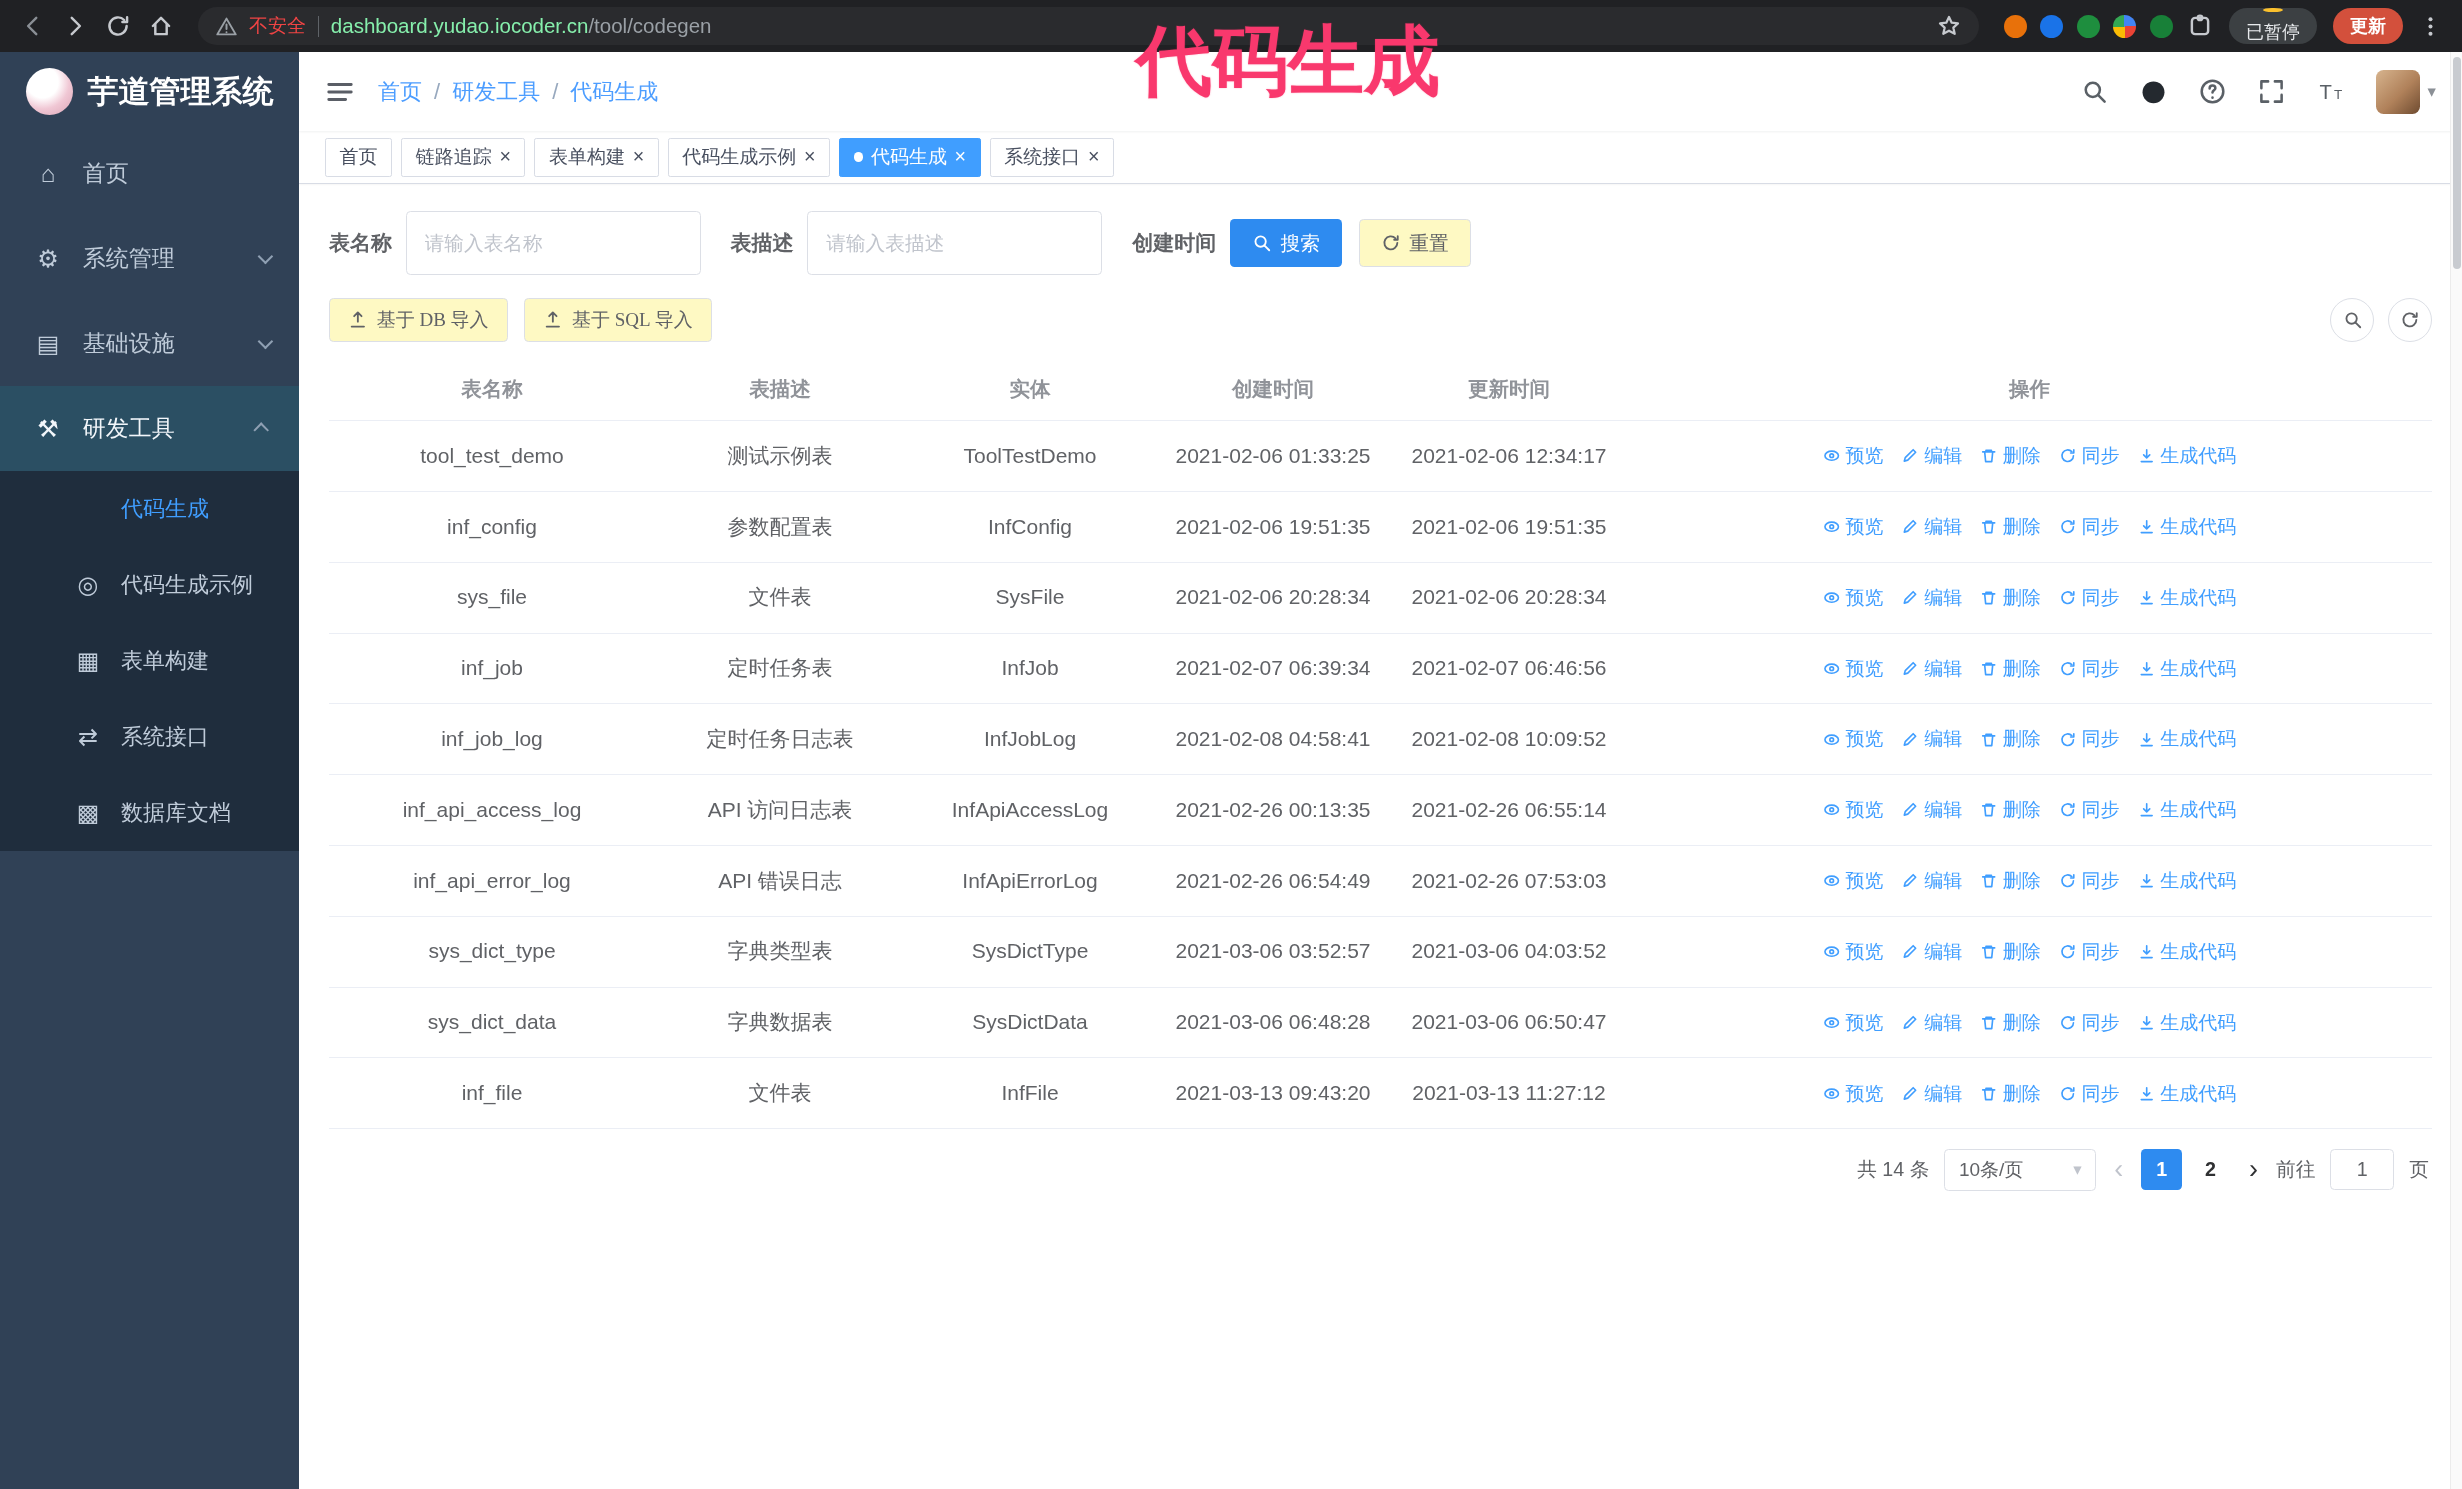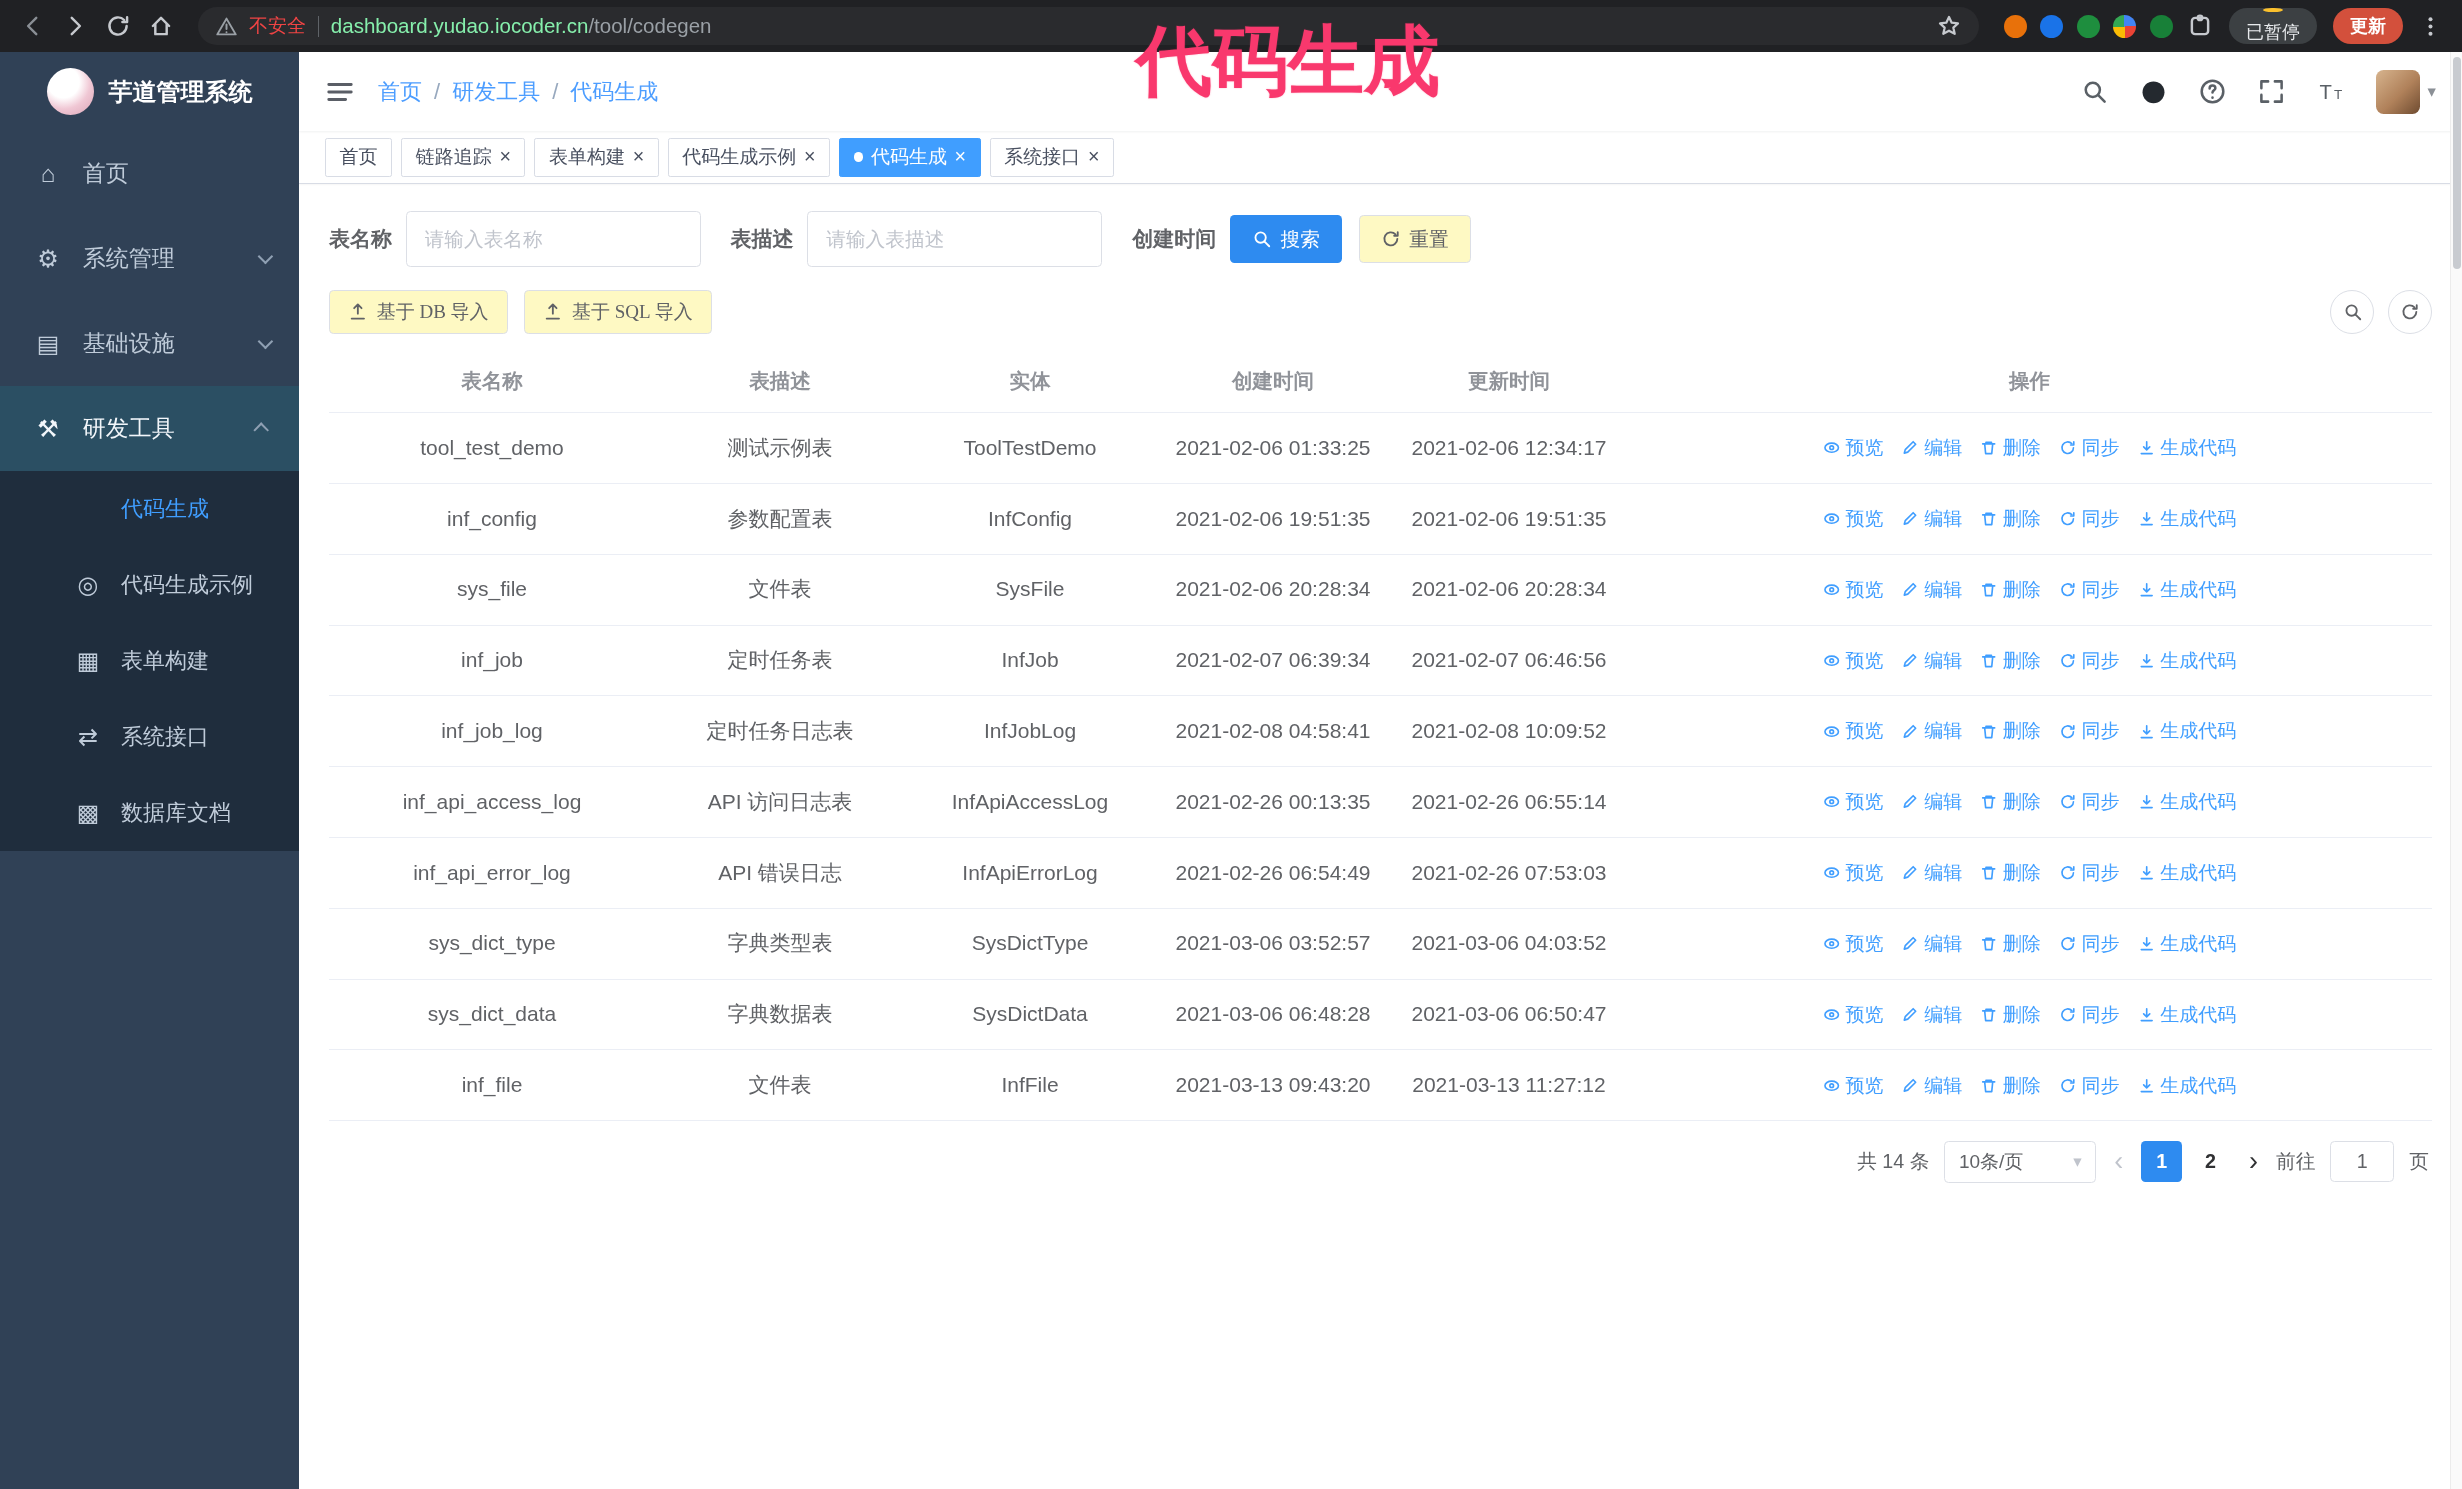--- a/index.html
+++ b/index.html
@@ -31,21 +31,21 @@
   
   .annotation { position:absolute; left:1136px; top:10.6px; z-index:99; font-size:76px; font-weight:700;
     color:#f9386d; text-shadow:0 0 1.5px rgba(249,56,109,.45); pointer-events:none; }
 
   
   .app { display:flex; height:1438px; }
   .sidebar { width:299px; flex:none; background:#304156; color:#bfcbd9; overflow:hidden; }
   .logo { height:79px; display:flex; align-items:center; justify-content:center; gap:15px; }
   .logo-img { width:47px; height:47px; border-radius:50%; flex:none;
     background:radial-gradient(circle at 35% 30%, #ffffff 0 35%, #f0c7d4 60%, #d9a3b4 100%); }
-  .logo-title { color:#fff; font-size:24px; font-weight:700; }
+  .logo-title { color:#fff; font-size:31px; font-weight:700; }
   .menu-item { height:85px; display:flex; align-items:center; gap:19.7px; padding:0 30px 0 33px;
     font-size:23px; cursor:pointer; }
   .menu-item.expanded { background:#2b4f63; color:#f2f6fa; }
   .mi-glyph { width:30px; font-size:24px; text-align:center; flex:none; }
   .mi-glyph.code { font-size:18px; font-weight:700; letter-spacing:-0.8px; }
   .chev { width:10.6px; height:10.6px; border-right:2.3px solid #8fa0b3; border-bottom:2.3px solid #8fa0b3;
     margin-left:auto; flex:none; }
   .chev.down { transform:rotate(45deg) translateY(-3px); }
   .chev.up { transform:rotate(-135deg) translateY(-3px); }
   .submenu { background:#1f2d3d; }
@@ -75,21 +75,21 @@
   .tag { height:39px; border:0.8px solid #d8dce5; background:#fff; color:#495060; font-size:19px;
     display:inline-flex; align-items:center; gap:7.6px; padding:0 13.6px; cursor:pointer; border-radius:2.3px; }
   .tag.active { background:#409eff; border-color:#409eff; color:#fff; }
   .tag .dot { width:9.8px; height:9.8px; border-radius:50%; background:#fff; }
   .tclose { font-size:19.7px; line-height:1; }
 
   
   .content { flex:1; padding:27px 30px 0 30px; overflow:hidden; position:relative; }
   .filter-row { display:flex; align-items:center; margin-bottom:23px; }
   .f-label { font-size:21px; font-weight:700; color:#606266; margin-right:13.6px; white-space:nowrap; }
-  .f-input { height:56px; border:0.8px solid #dcdfe6; border-radius:4.5px; padding:12px 18px; font-size:19.7px;
+  .f-input { height:64px; border:0.8px solid #dcdfe6; border-radius:4.5px; padding:12px 18px; font-size:19.7px;
     color:#606266; outline:none; margin-right:30px; font-family:inherit; }
   .f-input::placeholder { color:#c0c4cc; }
   .in-name, .in-desc { width:295px; }
   .date-range { width:379px; height:48px; border:0.8px solid #dcdfe6; border-radius:4.5px; display:flex;
     align-items:center; padding:0 15px; color:#c0c4cc; font-size:19.7px; margin-right:30px; cursor:text; }
   .date-range .dic { width:21px; height:21px; color:#c0c4cc; margin-right:10.6px; flex:none; }
   .date-range .dtxt { flex:1; text-align:center; }
   .date-range .dsep { color:#606266; padding:0 6px; }
   .btn { height:48px; border-radius:4.5px; font-size:19.7px; display:inline-flex; align-items:center;
     gap:9px; padding:0 21px; cursor:pointer; border:0.8px solid transparent; font-family:Liberation Serif, serif; }

